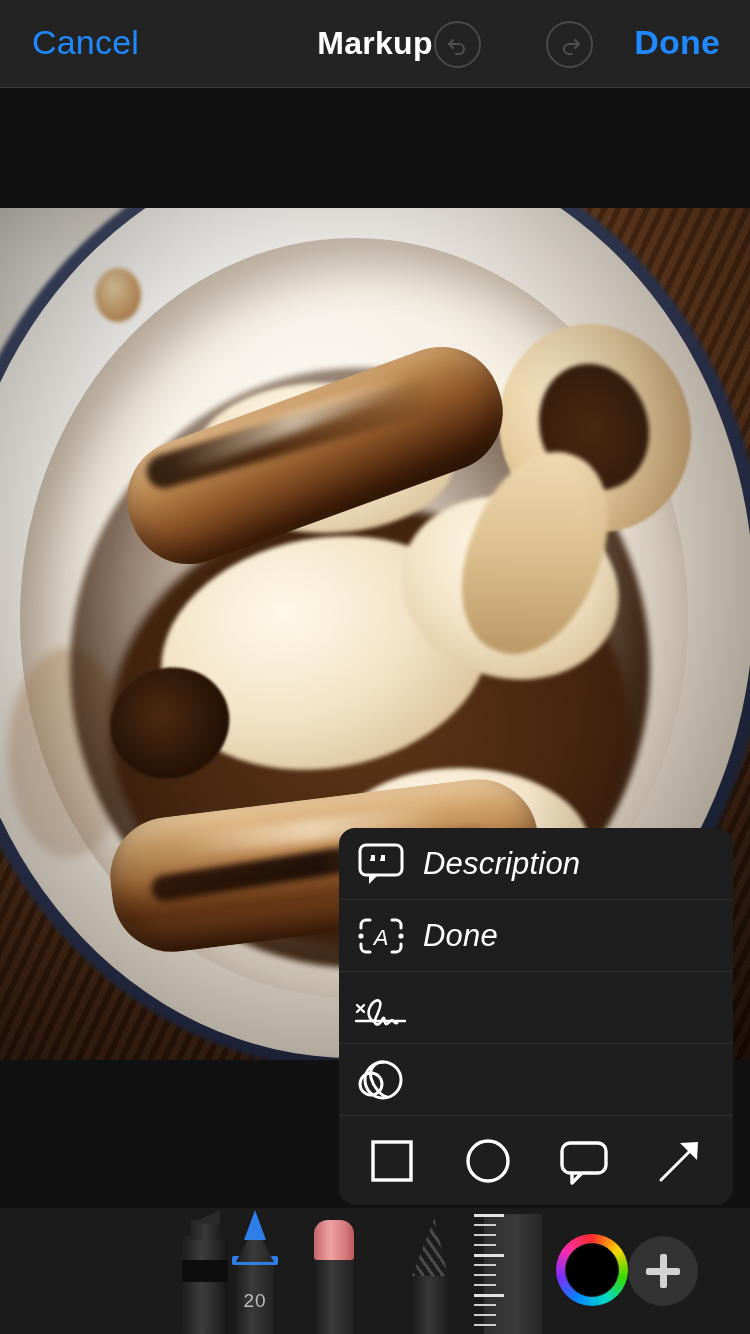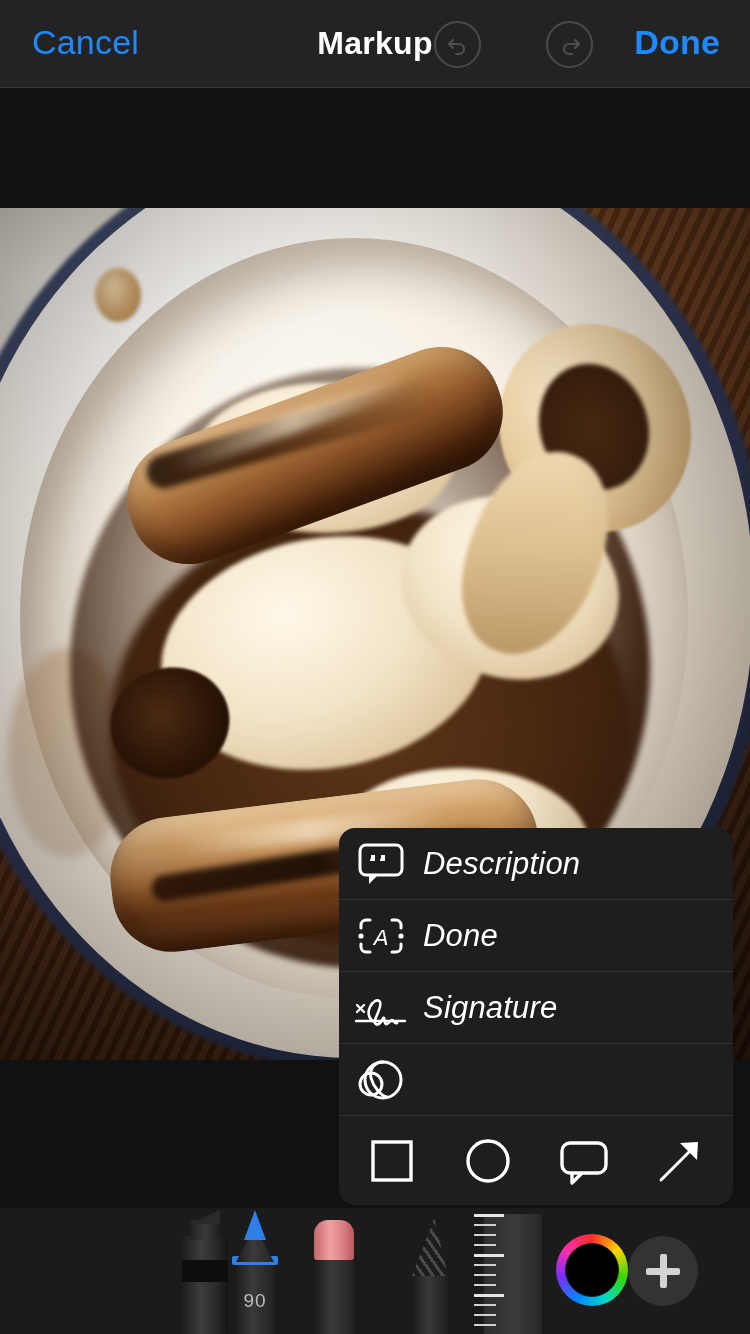--- a/index.html
+++ b/index.html
@@ -401,21 +401,20 @@
     </div>
 
     <div class="menu-row">
       <div class="mi">
         <svg width="56" height="40" viewBox="0 0 56 40">
           <path d="M4 17 l7 7 M11 17 l-7 7" stroke="#fff" stroke-width="2.4" stroke-linecap="round"></path>
           <path d="M22 34 c-6 -2 -8 -9 -5 -15 c2 -5 8 -9 10 -5 c2 4 -3 12 -5 18 c-1 4 2 6 5 3 c2 -2 3 -6 4 -5 c1 1 0 5 2 6 c2 1 4 -4 6 -4 c2 0 2 4 5 3" fill="none" stroke="#fff" stroke-width="2.6" stroke-linecap="round" stroke-linejoin="round"></path>
           <path d="M3 33 H52" stroke="#fff" stroke-width="2.4" stroke-linecap="round"></path>
         </svg>
       </div>
-      <div class="ml">Signature</div>
     </div>
 
     <div class="menu-row">
       <div class="mi">
         <svg width="48" height="46" viewBox="0 0 48 46">
           <circle cx="26" cy="23" r="18" fill="none" stroke="#fff" stroke-width="3"></circle>
           <circle cx="14" cy="27" r="11" fill="none" stroke="#fff" stroke-width="3"></circle>
           <path d="M26 5 c-9 0 -14 8 -12 16 c2 8 10 18 16 19" fill="none" stroke="#fff" stroke-width="3" stroke-linecap="round"></path>
         </svg>
       </div>
@@ -459,21 +458,21 @@
 
     <div class="tool" id="tool-pen2" style="width:66px;height:124px;">
       <div style="position:absolute;left:14px;top:52px;width:38px;height:72px;border-radius:3px 3px 0 0;
                   background:linear-gradient(90deg,#1d1d1d 0%,#3a3a3a 42%,#222 100%);"></div>
       <div style="position:absolute;left:10px;top:46px;width:46px;height:9px;background:#2f7fe8;border-radius:2px;"></div>
       <div style="position:absolute;left:14px;top:16px;width:38px;height:36px;
                   clip-path:polygon(50% 0%,100% 100%,0% 100%);
                   background:linear-gradient(90deg,#1b1b1b 0%,#3b3b3b 45%,#232323 100%);"></div>
       <div style="position:absolute;left:22px;top:0px;width:22px;height:30px;
                   clip-path:polygon(50% 0%,100% 100%,0% 100%);background:#2f7fe8;"></div>
-      <div class="num">90</div>
+      <div class="num">20</div>
     </div>
 
     <div class="tool" id="tool-eraser">
       <div class="body"></div>
         <div class="rub"></div>
     </div>
 
     <div class="tool" id="tool-pencil">
       <div class="body"></div>
         <div class="tip"></div>

